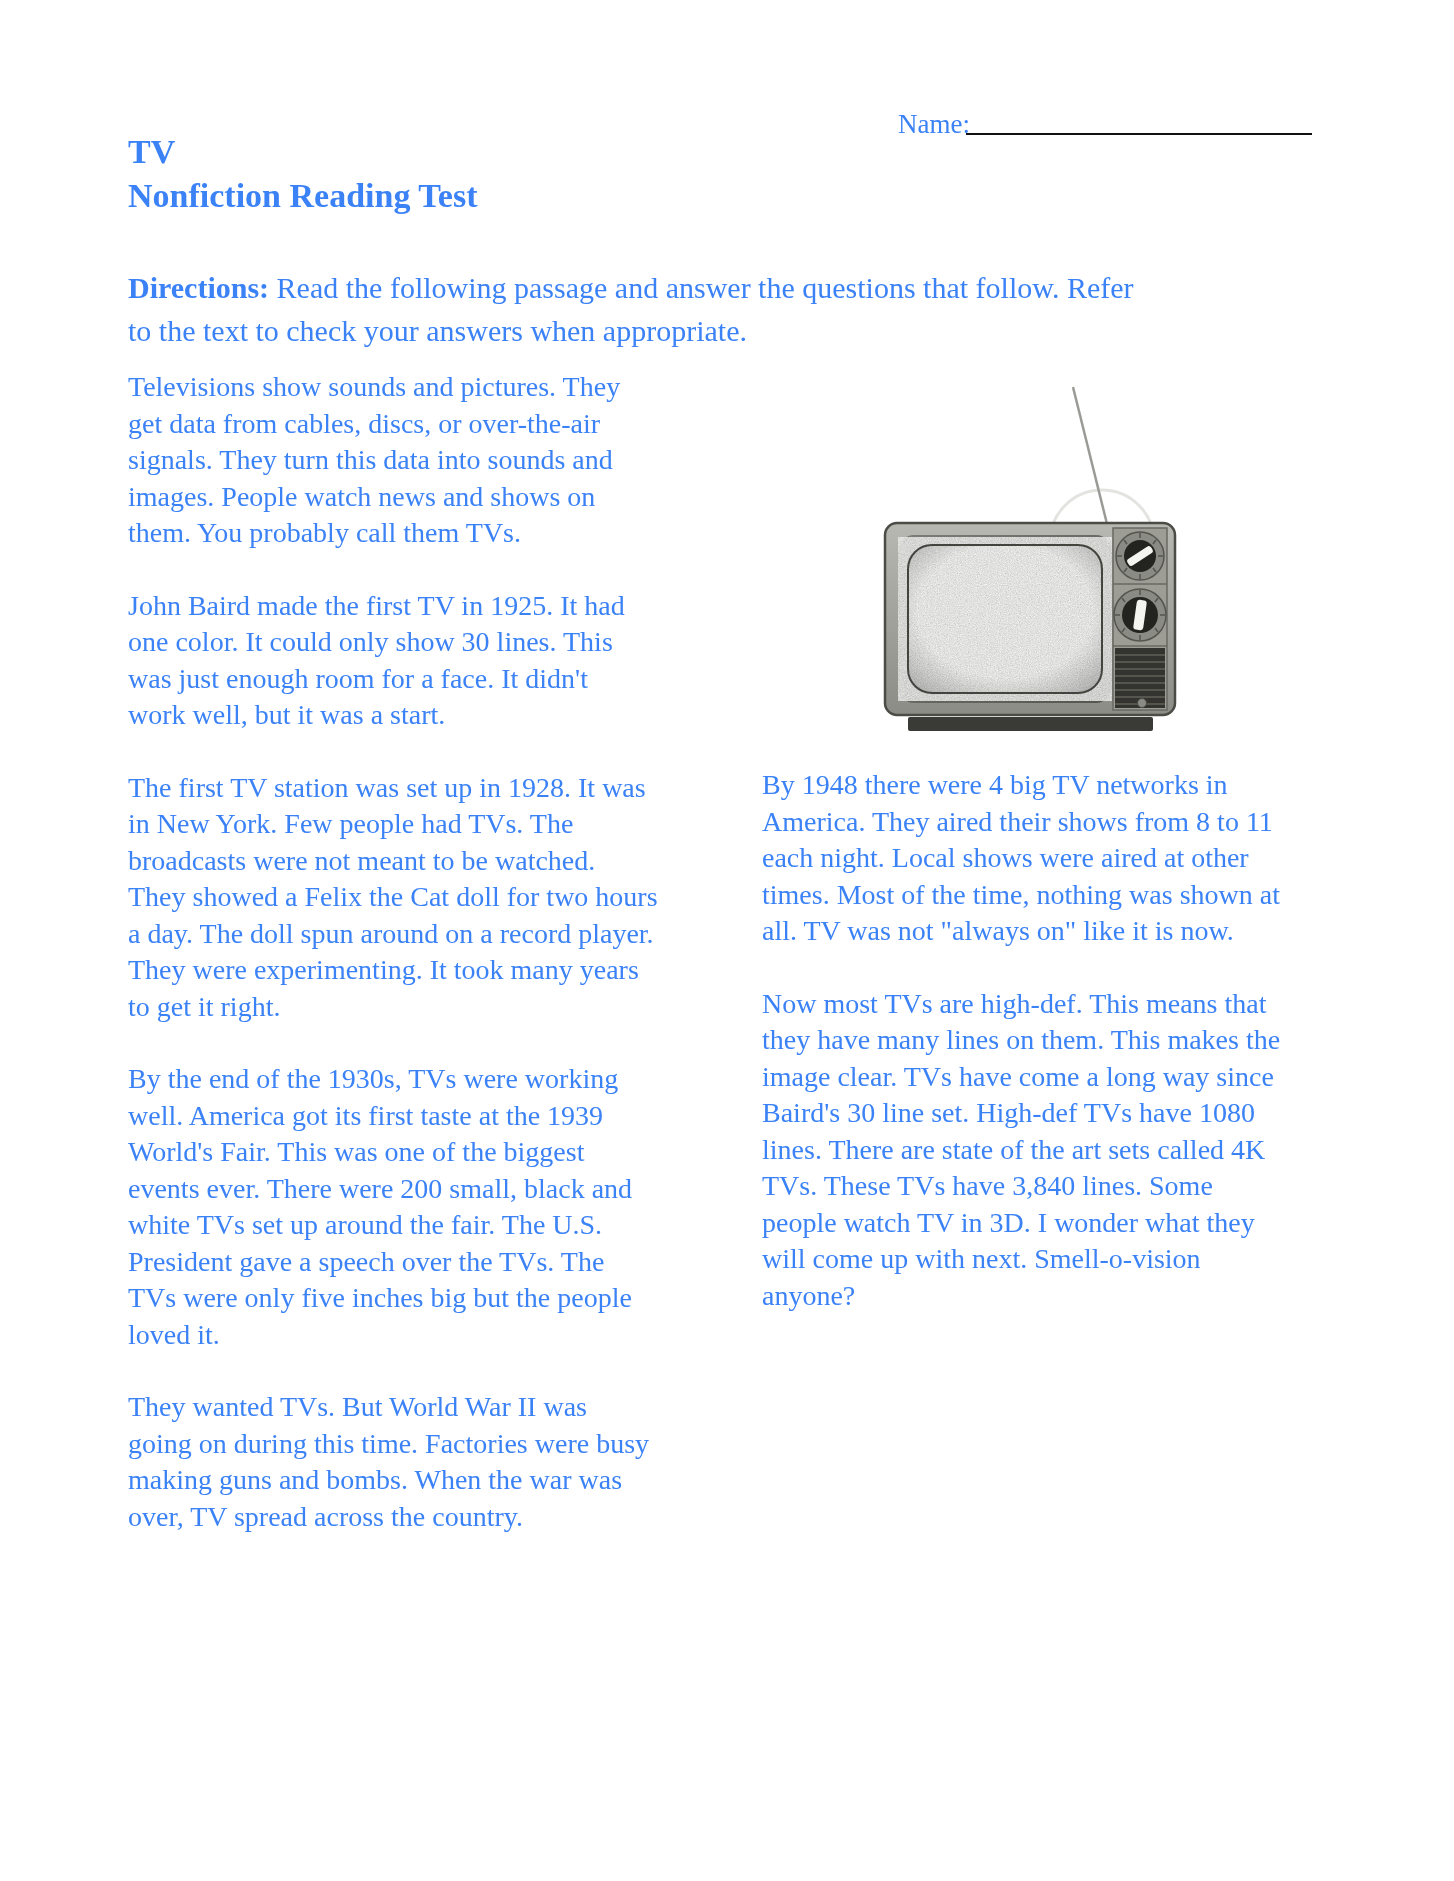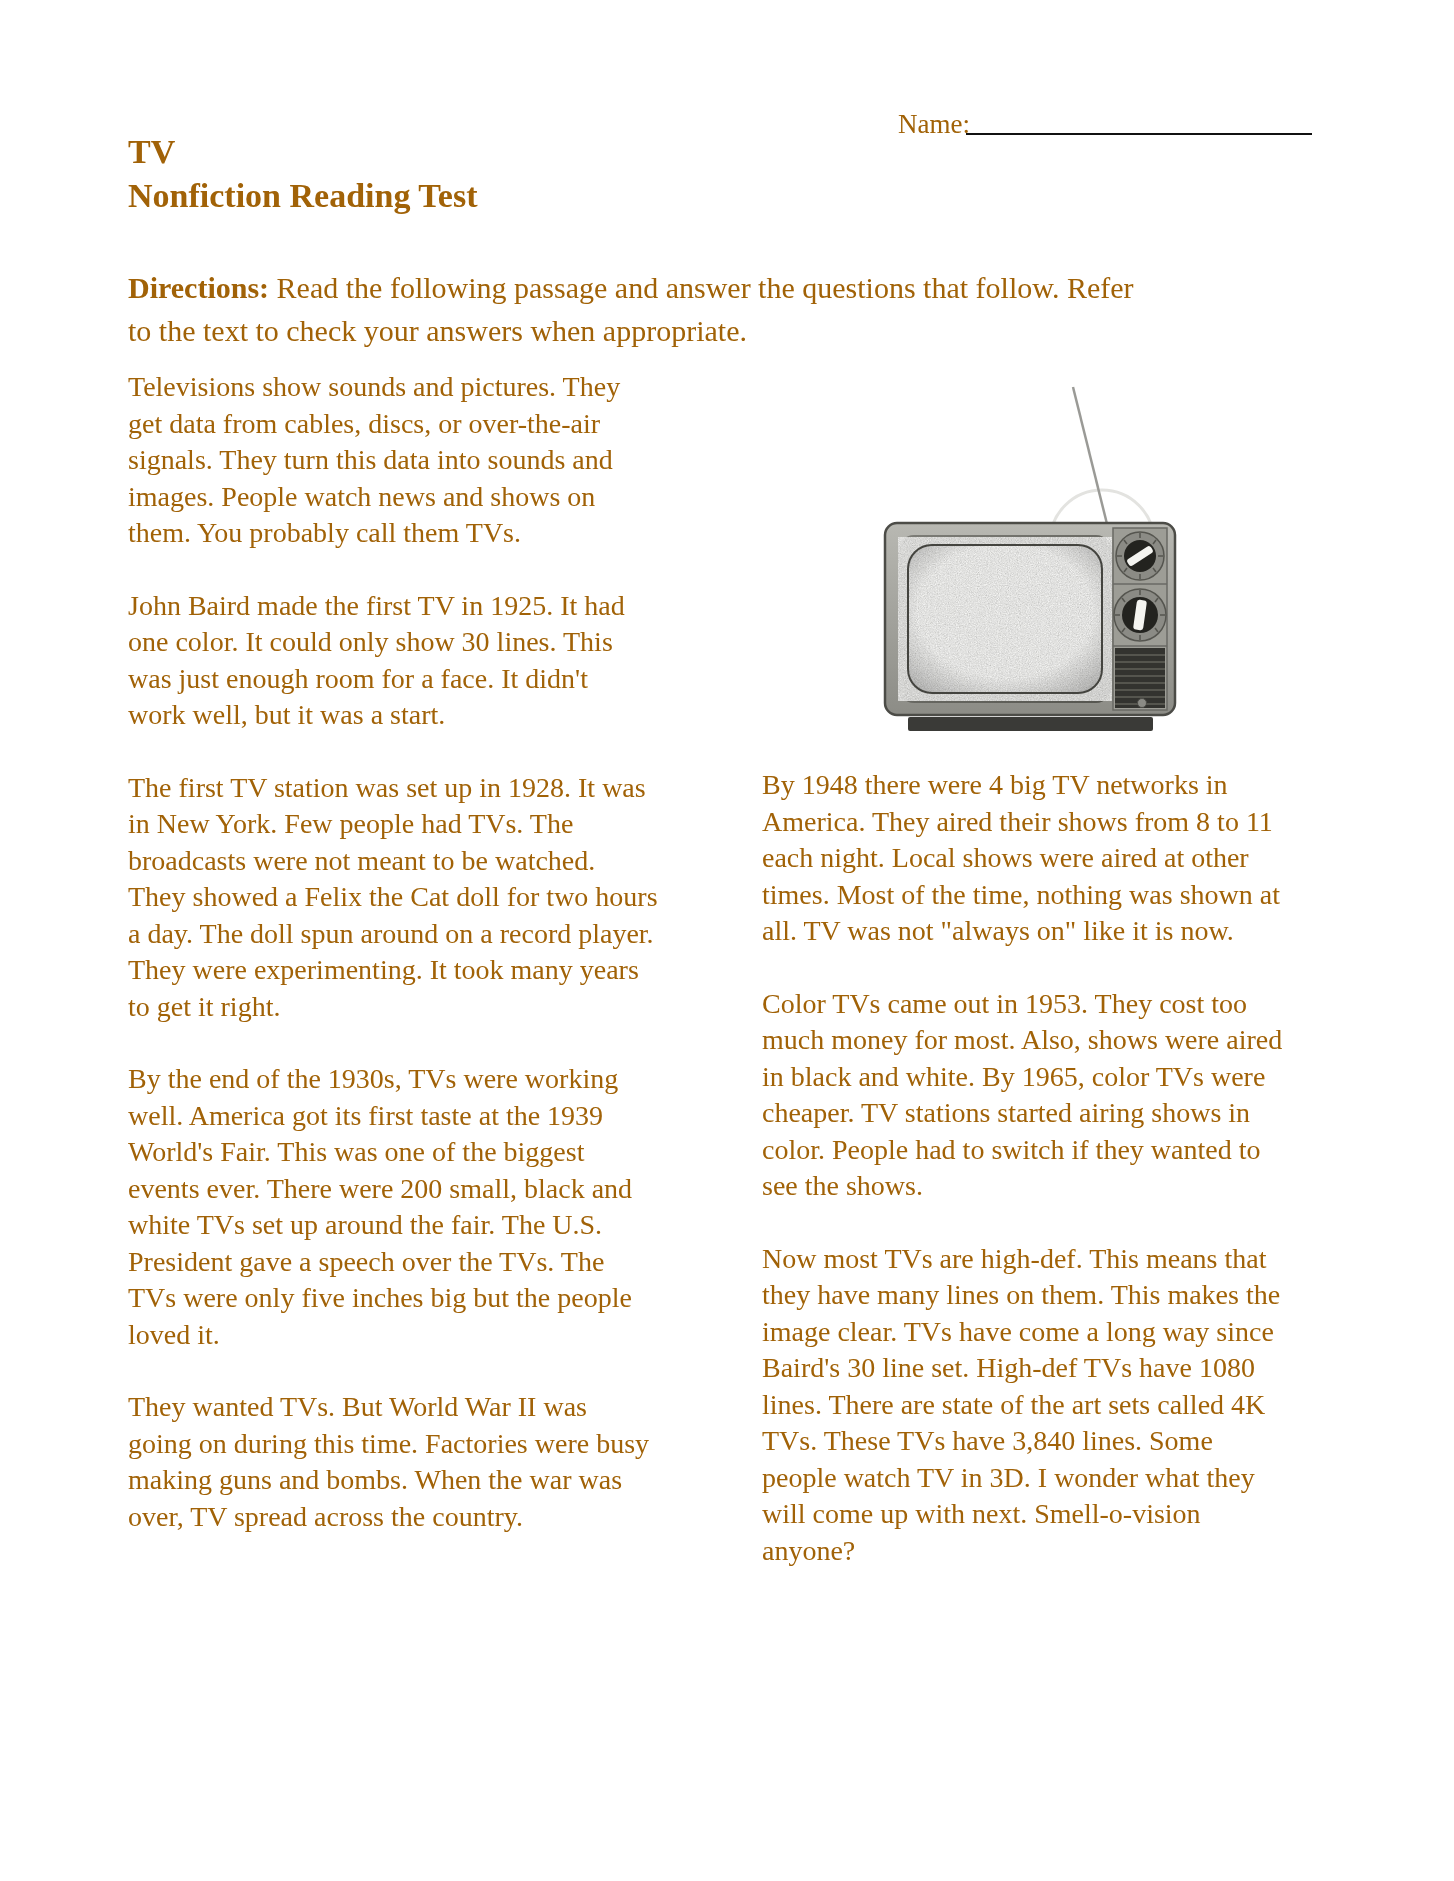--- a/index.html
+++ b/index.html
@@ -2,21 +2,21 @@
 <html lang="en"><head>
 <meta charset="utf-8">
 <style>
   html,body{margin:0;padding:0;background:#e8e8e8;}
   .page{
     position:relative;
     width:1454px;height:1881px;
     margin:0 auto;
     background:#ffffff;
     font-family:"Liberation Serif","DejaVu Serif",serif;
-    color:#a16207;
+    color:#3b82f6;
     overflow:hidden;
   }
   .name-row{position:absolute;left:898px;top:109px;}
   .name-label{font-size:27px;}
   .name-line{
     position:absolute;left:966px;top:133px;
     width:346px;height:0;border-bottom:2px solid #111;
   }
   .title-block{position:absolute;left:128px;top:130px;font-weight:bold;font-size:34px;line-height:44px;}
   .directions{
@@ -79,26 +79,20 @@
 making guns and bombs. When the war was
 over, TV spread across the country.</p>
   </div>
 
   <div class="col col-right">
     <p class="para">By 1948 there were 4 big TV networks in
 America. They aired their shows from 8 to 11
 each night. Local shows were aired at other
 times. Most of the time, nothing was shown at
 all. TV was not "always on" like it is now.</p>
-    <p class="para">Color TVs came out in 1953. They cost too
-much money for most. Also, shows were aired
-in black and white. By 1965, color TVs were
-cheaper. TV stations started airing shows in
-color. People had to switch if they wanted to
-see the shows.</p>
     <p class="para">Now most TVs are high-def. This means that
 they have many lines on them. This makes the
 image clear. TVs have come a long way since
 Baird's 30 line set. High-def TVs have 1080
 lines. There are state of the art sets called 4K
 TVs. These TVs have 3,840 lines. Some
 people watch TV in 3D. I wonder what they
 will come up with next. Smell-o-vision
 anyone?</p>
   </div>

